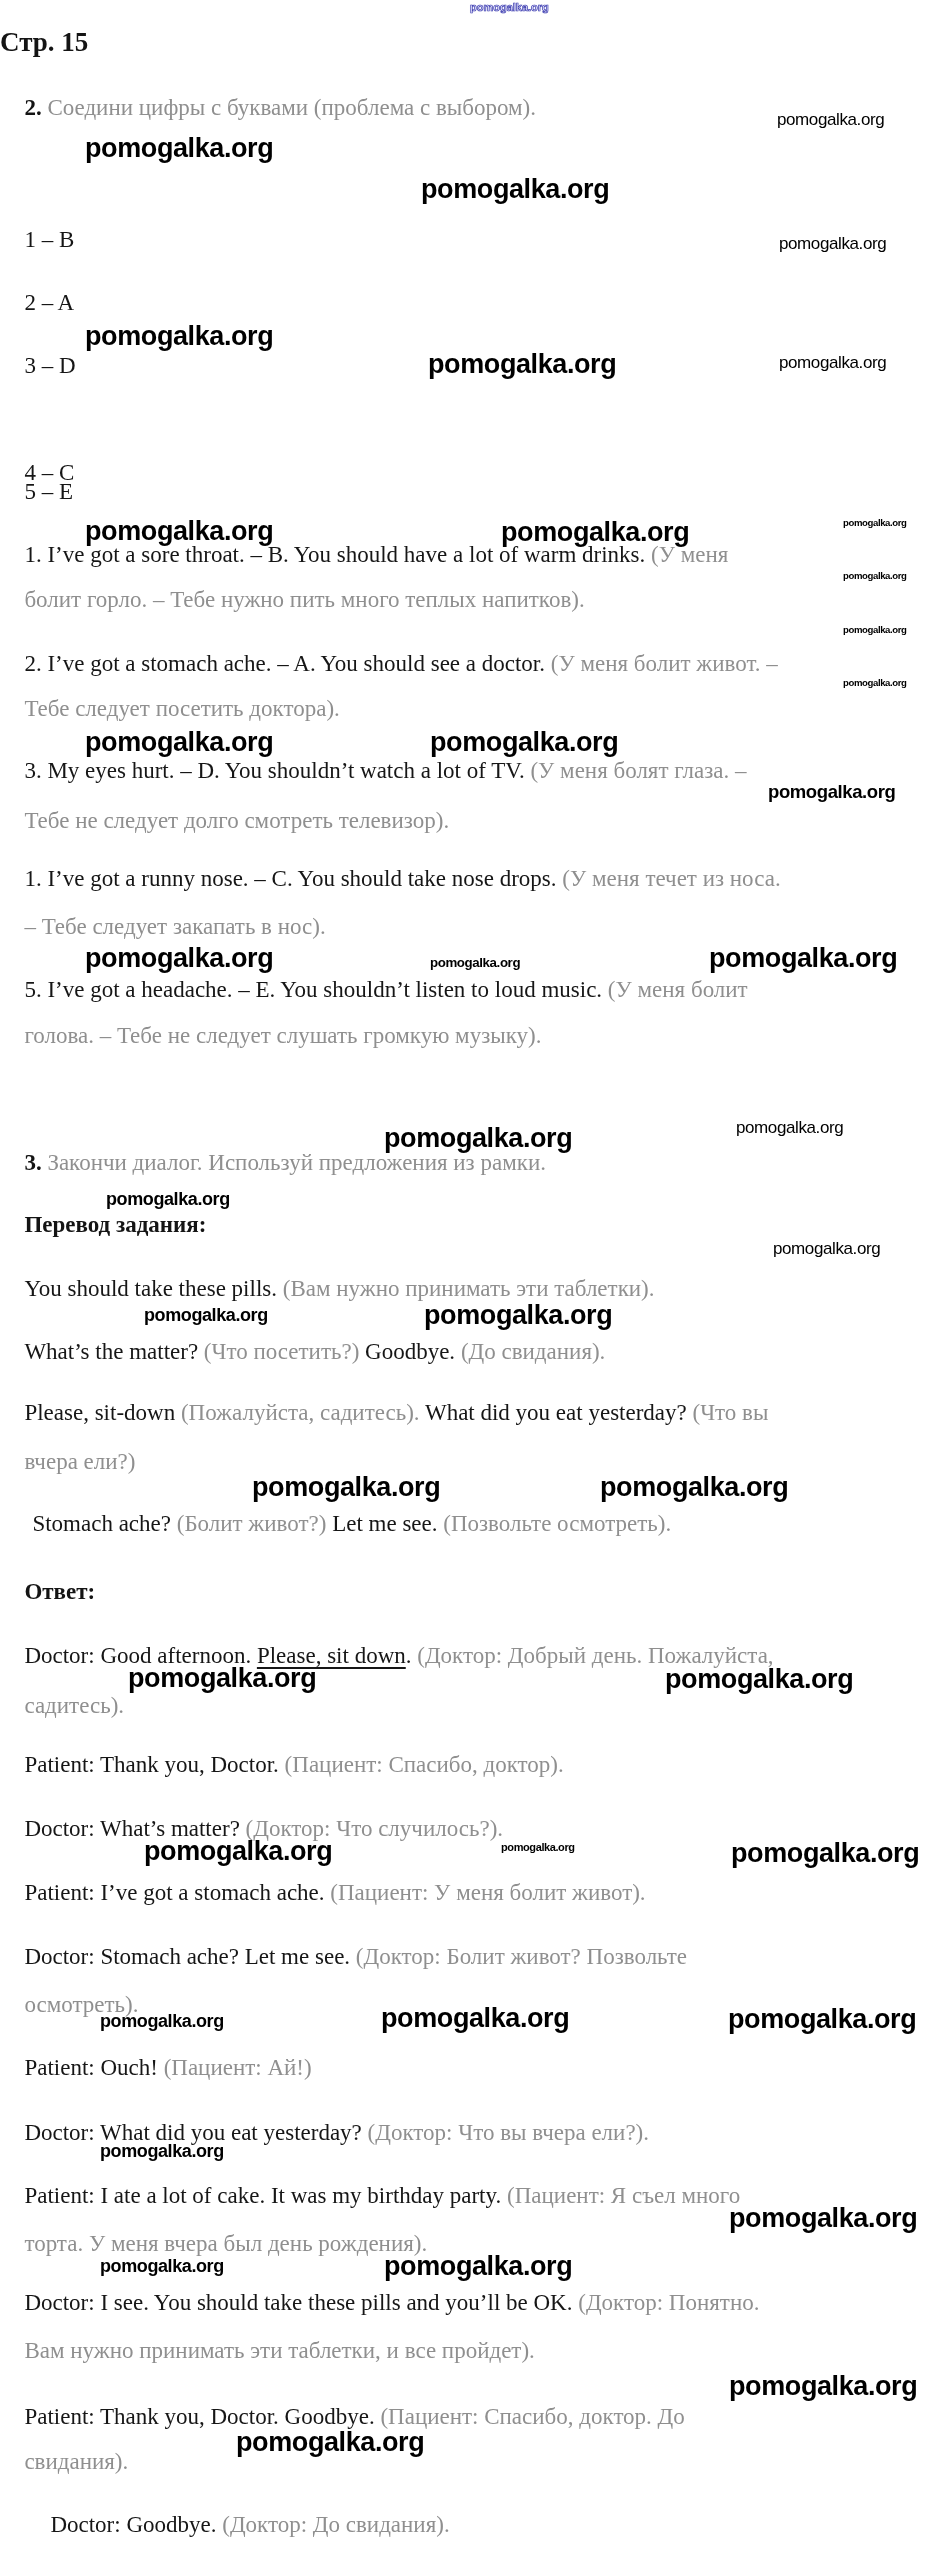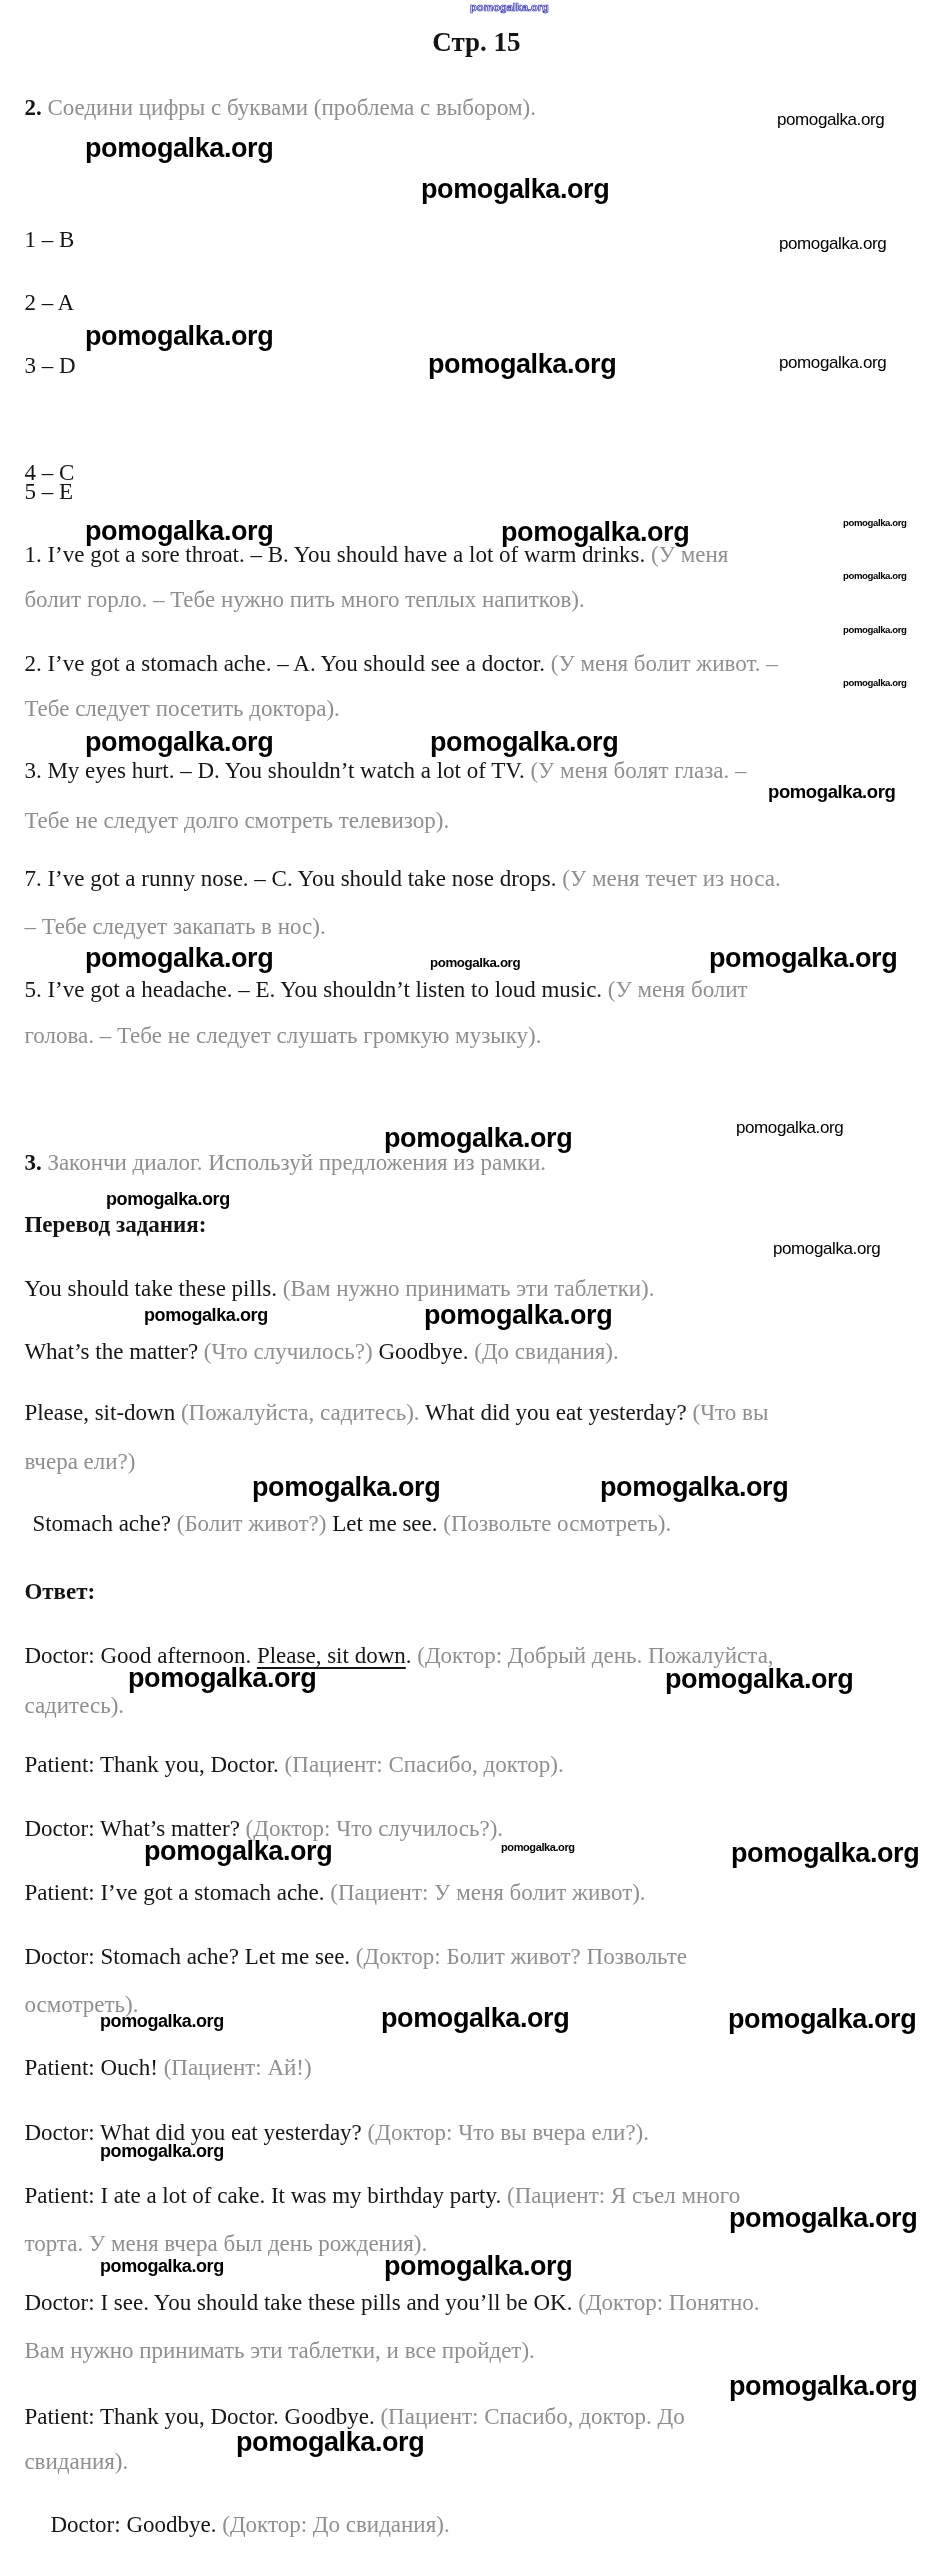--- a/index.html
+++ b/index.html
@@ -8,21 +8,20 @@
     width: 953px;
     height: 2576px;
     background: #ffffff;
     overflow: hidden;
     font-family: "Liberation Serif", "DejaVu Serif", serif;
   }
   .page-title {
     position: absolute;
     top: 27px; left: 0; width: 100%;
     margin: 0;
-    text-align: center;
     font-size: 27px;
     font-weight: 700;
     color: #141414;
     font-family: "Liberation Serif", "DejaVu Serif", serif;
   }
   .line {
     position: absolute;
     left: 24.4px;
     white-space: nowrap;
     font-size: 23px;
@@ -60,28 +59,28 @@
       <div class="line" style="top: 290px;"><span class="seg seg-n">2 – A</span></div>
       <div class="line" style="top: 353px;"><span class="seg seg-n">3 – D</span></div>
       <div class="line" style="top: 416px; margin-top: 44px;"><span class="seg seg-n">4 – C</span></div>
       <div class="line" style="top: 479px;"><span class="seg seg-n">5 – E</span></div>
       <div class="line" style="top: 542px;"><span class="seg seg-n">1. I’ve got a sore throat. – B. You should have a lot of warm drinks. </span><span class="seg seg-g">(У меня</span></div>
       <div class="line" style="top: 587px;"><span class="seg seg-g">болит горло. – Тебе нужно пить много теплых напитков).</span></div>
       <div class="line" style="top: 651px;"><span class="seg seg-n">2. I’ve got a stomach ache. – A. You should see a doctor. </span><span class="seg seg-g">(У меня болит живот. –</span></div>
       <div class="line" style="top: 696px;"><span class="seg seg-g">Тебе следует посетить доктора).</span></div>
       <div class="line" style="top: 758px;"><span class="seg seg-n">3. My eyes hurt. – D. You shouldn’t watch a lot of TV. </span><span class="seg seg-g">(У меня болят глаза. –</span></div>
       <div class="line" style="top: 808px;"><span class="seg seg-g">Тебе не следует долго смотреть телевизор).</span></div>
-      <div class="line" style="top: 866px;"><span class="seg seg-n">7. I’ve got a runny nose. – C. You should take nose drops. </span><span class="seg seg-g">(У меня течет из носа.</span></div>
+      <div class="line" style="top: 866px;"><span class="seg seg-n">1. I’ve got a runny nose. – C. You should take nose drops. </span><span class="seg seg-g">(У меня течет из носа.</span></div>
       <div class="line" style="top: 914px;"><span class="seg seg-g">– Тебе следует закапать в нос).</span></div>
       <div class="line" style="top: 977px;"><span class="seg seg-n">5. I’ve got a headache. – E. You shouldn’t listen to loud music. </span><span class="seg seg-g">(У меня болит</span></div>
       <div class="line" style="top: 1023px;"><span class="seg seg-g">голова. – Тебе не следует слушать громкую музыку).</span></div>
       <div class="line" style="top: 1150px;"><span class="seg seg-b">3.</span><span class="seg seg-g"> Закончи диалог. Используй предложения из рамки.</span></div>
       <div class="line" style="top: 1212px;"><span class="seg seg-b">Перевод задания:</span></div>
       <div class="line" style="top: 1276px;"><span class="seg seg-n">You should take these pills. </span><span class="seg seg-g">(Вам нужно принимать эти таблетки).</span></div>
-      <div class="line" style="top: 1339px;"><span class="seg seg-n">What’s the matter? </span><span class="seg seg-g">(Что случилось?) </span><span class="seg seg-n">Goodbye. </span><span class="seg seg-g">(До свидания).</span></div>
+      <div class="line" style="top: 1339px;"><span class="seg seg-n">What’s the matter? </span><span class="seg seg-g">(Что посетить?) </span><span class="seg seg-n">Goodbye. </span><span class="seg seg-g">(До свидания).</span></div>
       <div class="line" style="top: 1400px;"><span class="seg seg-n">Please, sit-down </span><span class="seg seg-g">(Пожалуйста, садитесь). </span><span class="seg seg-n">What did you eat yesterday? </span><span class="seg seg-g">(Что вы</span></div>
       <div class="line" style="top: 1449px;"><span class="seg seg-g">вчера ели?)</span></div>
       <div class="line" style="top: 1511px; margin-left: 8px;"><span class="seg seg-n">Stomach ache? </span><span class="seg seg-g">(Болит живот?) </span><span class="seg seg-n">Let me see. </span><span class="seg seg-g">(Позвольте осмотреть).</span></div>
       <div class="line" style="top: 1579px;"><span class="seg seg-b">Ответ:</span></div>
       <div class="line" style="top: 1643px;"><span class="seg seg-n">Doctor: Good afternoon. </span><span class="seg seg-u">Please, sit down</span><span class="seg seg-n">. </span><span class="seg seg-g">(Доктор: Добрый день. Пожалуйста,</span></div>
       <div class="line" style="top: 1693px;"><span class="seg seg-g">садитесь).</span></div>
       <div class="line" style="top: 1752px;"><span class="seg seg-n">Patient: Thank you, Doctor. </span><span class="seg seg-g">(Пациент: Спасибо, доктор).</span></div>
       <div class="line" style="top: 1816px;"><span class="seg seg-n">Doctor: What’s matter? </span><span class="seg seg-g">(Доктор: Что случилось?).</span></div>
       <div class="line" style="top: 1880px;"><span class="seg seg-n">Patient: I’ve got a stomach ache. </span><span class="seg seg-g">(Пациент: У меня болит живот).</span></div>
       <div class="line" style="top: 1944px;"><span class="seg seg-n">Doctor: Stomach ache? Let me see. </span><span class="seg seg-g">(Доктор: Болит живот? Позвольте</span></div>

